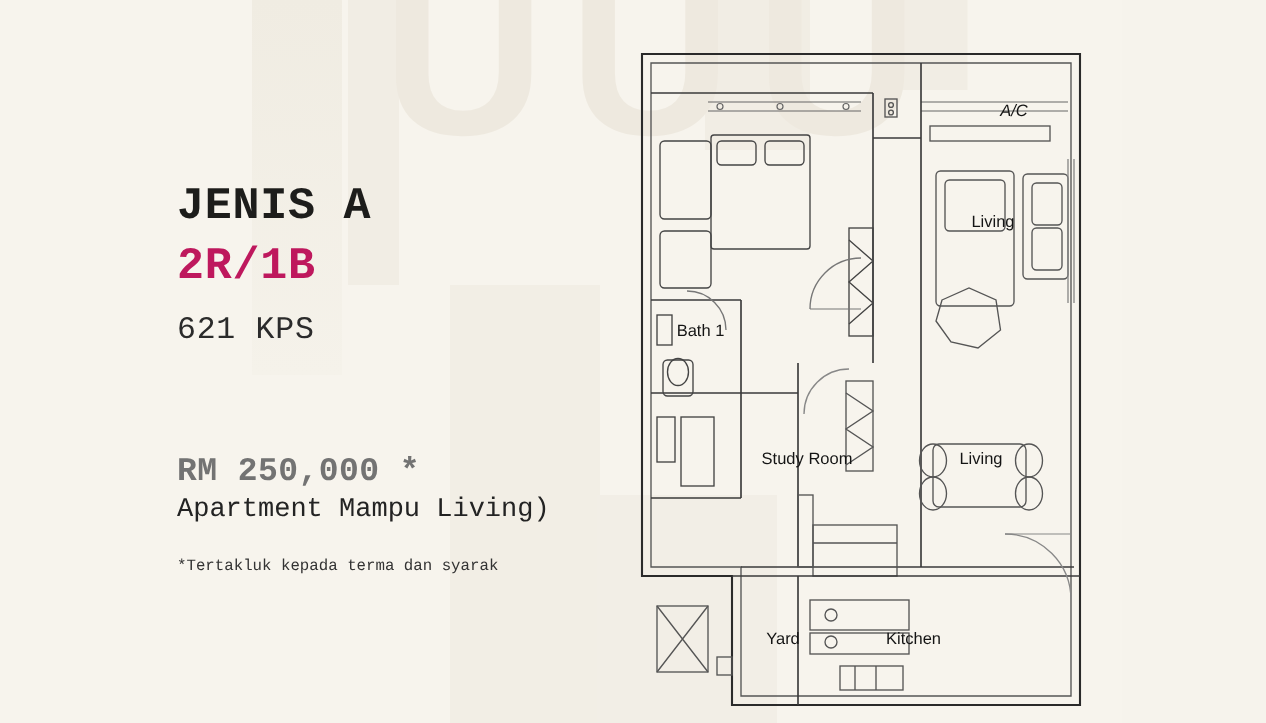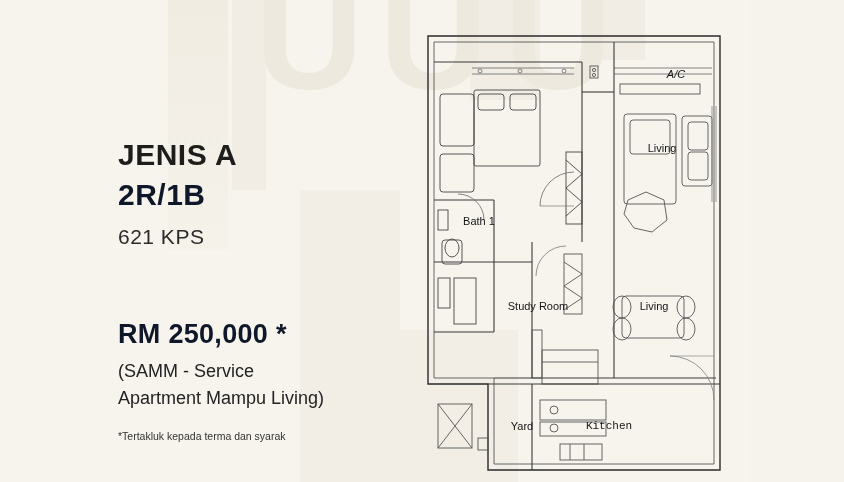--- a/index.html
+++ b/index.html
@@ -77,48 +77,49 @@
     left: 595px;
     width: 50px;
     height: 60px;
     background: #f1ede4;
   }
 
   
   #info {
     position: absolute;
     left: 118px;
-    top: 136px;
+    top: 120px;
     width: 290px;
+    font-family: Liberation Mono, monospace;
   }
   .type-title {
     font-size: 30px;
     font-weight: bold;
     color: #1d1d1b;
     letter-spacing: 0.5px;
     line-height: 1.25;
   }
   .type-sub {
     font-size: 30px;
     font-weight: bold;
-    color: #0f172a;
+    color: #be185d;
     letter-spacing: 0.5px;
     line-height: 1.25;
     margin-top: 2px;
   }
   .area {
     font-size: 21px;
     color: #2b2b2b;
     margin-top: 12px;
     letter-spacing: 0.5px;
   }
   .price {
-    font-size: 27px;
+    font-size: 22px;
     font-weight: bold;
-    color: #0f172a;
+    color: #737373;
     margin-top: 70px;
     letter-spacing: 0.3px;
   }
   .scheme-1, .scheme-2 {
     font-size: 18px;
     color: #232323;
     line-height: 1.5;
   }
   .scheme-1 { margin-top: 8px; }
   .footnote {
@@ -156,21 +157,20 @@
   <div class="watermark" id="wm-block-d"></div>
   <div class="watermark" id="wm-block-e"></div>
   <div class="watermark" id="wm-block-f"></div>
   <div class="watermark" id="wm-top">UUU</div>
 
   <div id="info">
     <div class="type-title">JENIS A</div>
     <div class="type-sub">2R/1B</div>
     <div class="area">621 KPS</div>
     <div class="price">RM 250,000 *</div>
-    <div class="scheme-1">(SAMM - Service</div>
     <div class="scheme-2">Apartment Mampu Living)</div>
     <div class="footnote">*Tertakluk kepada terma dan syarak</div>
   </div>
 
   <div id="plan">
     <svg width="312" height="442" viewBox="0 0 312 442" xmlns="http://www.w3.org/2000/svg">
       <g fill="none" stroke="#2a2a2a" stroke-width="1.4">
 
         <path d="M4 4 H296 V438 H64 V352 H4 Z"></path>
       </g>
@@ -281,20 +281,20 @@
         <rect x="116" y="390" width="66" height="14"></rect>
         <rect x="136" y="412" width="42" height="16"></rect>
         <path d="M146 412 V428 M160 412 V428"></path>
         <path d="M290 368 a44 44 0 0 0 -44 -44" stroke="#888"></path>
         <path d="M246 324 H290" stroke="#888" stroke-width="0.7"></path>
       </g>
     </svg>
 
     <div class="rlabel" style="left:232px; top:36px; width:40px;font-style:italic;">A/C</div>
     <div class="rlabel" style="left:215px; top:110px; width:46px;">Living</div>
-    <div class="rlabel" style="left:20px; top:183px; width:46px;margin-left:12px;">Bath 1</div>
+    <div class="rlabel" style="left:20px; top:183px; width:46px;">Bath 1</div>
     <div class="rlabel" style="left:74px; top:268px; width:80px;">Study Room</div>
     <div class="rlabel" style="left:207px; top:268px; width:46px;">Living</div>
     <div class="rlabel" style="left:78px; top:388px; width:40px;">Yard</div>
-    <div class="rlabel" style="left:160px; top:388px; width:50px;font-family:Liberation Mono, monospace;">Kitchen</div>
+    <div class="rlabel" style="left:160px; top:388px; width:50px;">Kitchen</div>
   </div>
 
 </div>
 
 </body></html>

